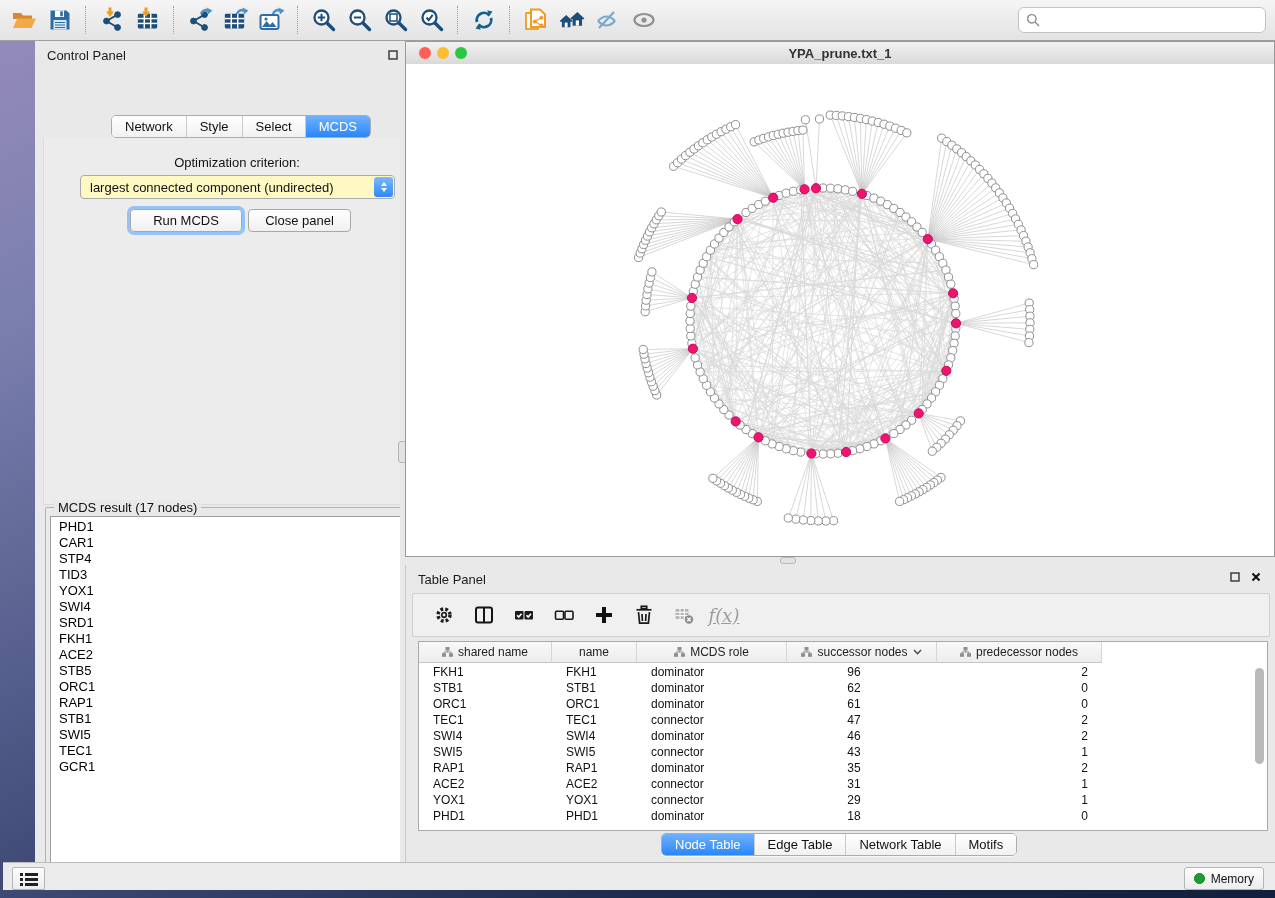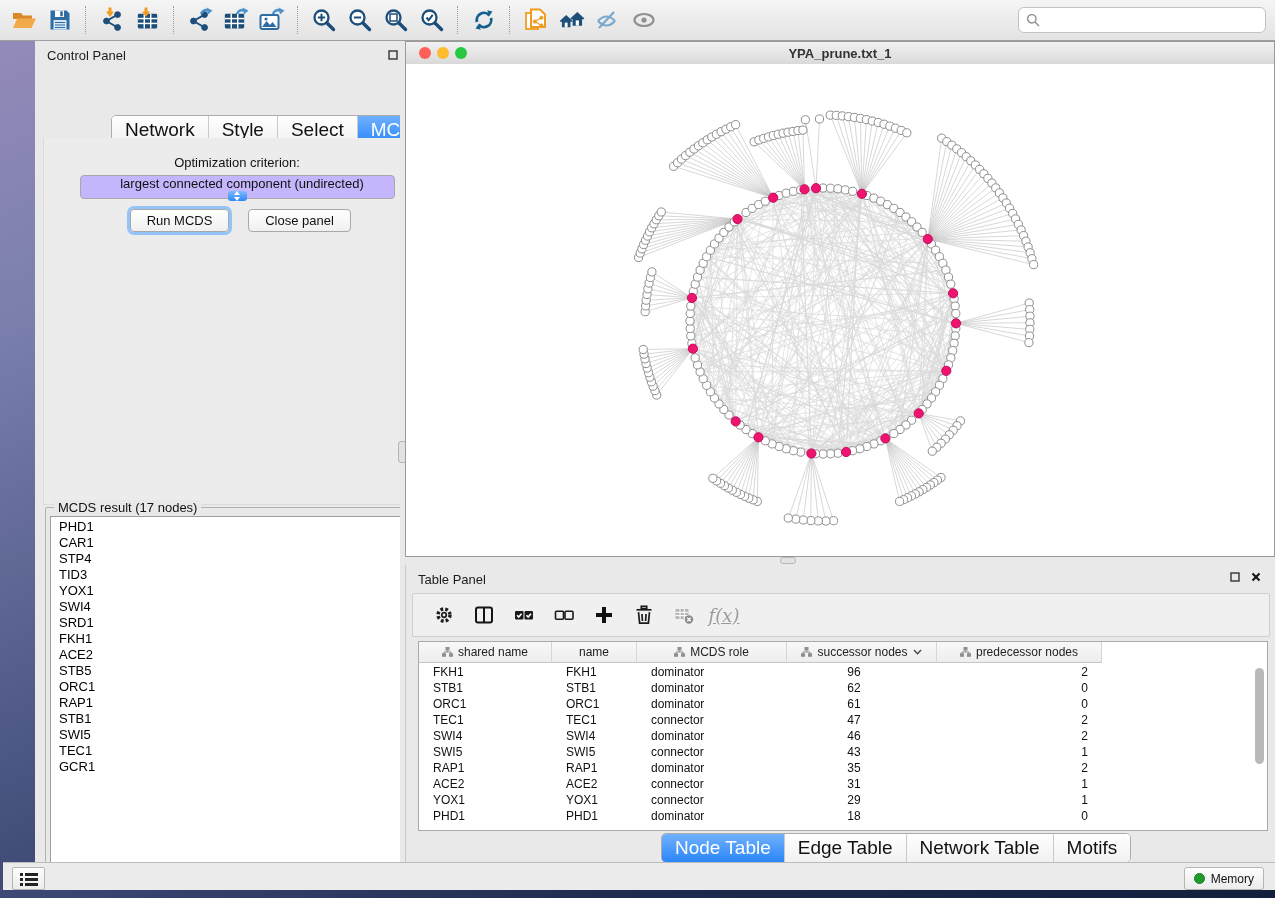--- a/index.html
+++ b/index.html
@@ -23,44 +23,44 @@
     background:#fff;border:1px solid #c3c3c3;border-radius:6px;
     display:flex;align-items:center;padding-left:7px;box-sizing:border-box;
   }
   #searchbox input{border:none;outline:none;flex:1;font-size:13px;font-family:"Liberation Sans",sans-serif;background:transparent;margin-left:5px;}
   
   #control-panel{left:3px;top:41px;width:402px;height:821px;background:#e9e9e9;margin-left:32px;}
   .panel-titlebar{position:absolute;left:0;top:0;right:0;height:26px;}
   .panel-title{position:absolute;left:12px;top:7px;font-size:13px;color:#1c1c1c;}
   .winbtn{position:absolute;top:8px;width:12px;height:12px;display:flex;align-items:center;justify-content:center;}
   .seg{display:inline-flex;border:1px solid #acacac;border-radius:5px;background:#fff;overflow:hidden;box-shadow:0 1px 0 rgba(255,255,255,.7);}
-  .seg .s{padding:3px 13px;font-size:19px;color:#111;background:linear-gradient(#ffffff,#f1f1f1);border-right:1px solid #c9c9c9;white-space:nowrap;}
+  .seg .s{padding:3px 13px;font-size:13px;color:#111;background:linear-gradient(#ffffff,#f1f1f1);border-right:1px solid #c9c9c9;white-space:nowrap;}
   .seg .s:last-child{border-right:none;}
   .seg .s.active{background:linear-gradient(#6fb1fe,#2b86f8);color:#fff;}
   #cp-tabs{left:76px;top:74px;}
   #cp-body{left:8px;top:97px;width:386px;height:366px;background:#ececec;border:1px solid #dcdcdc;border-top:none;}
   #opt-label{left:0;top:17px;width:386px;text-align:center;font-size:13px;color:#111;}
   #criterion-select{
-    left:36px;top:37px;width:315px;height:24px;background:#c4b5fd;border:1px solid #a9a9a9;border-radius:4px;
-    display:flex;align-items:center;box-sizing:border-box;flex-direction:column;
+    left:36px;top:37px;width:315px;height:24px;background:#fef9c3;border:1px solid #a9a9a9;border-radius:4px;
+    display:flex;align-items:center;box-sizing:border-box;
   }
   #criterion-select .val{flex:1;font-size:13px;padding-left:9px;color:#111;white-space:nowrap;}
   #criterion-select .stepper{
     width:19px;height:20px;margin-right:1px;border-radius:3px;
     background:linear-gradient(#7db9fe,#2f88f8);
     display:flex;flex-direction:column;align-items:center;justify-content:center;gap:2px;
   }
   .tri-up{width:0;height:0;border-left:3.5px solid transparent;border-right:3.5px solid transparent;border-bottom:4.5px solid #fff;}
   .tri-dn{width:0;height:0;border-left:3.5px solid transparent;border-right:3.5px solid transparent;border-top:4.5px solid #fff;}
   .pushbtn{
     position:absolute;height:23px;background:linear-gradient(#ffffff,#f0f0f0);
     border:1px solid #a8a8a8;border-radius:4px;font-size:13px;color:#111;
     display:flex;align-items:center;justify-content:center;box-sizing:border-box;
   }
-  #run-btn{left:86px;top:71px;width:99px;box-shadow:0 0 0 3px #92c3f9;}
+  #run-btn{left:86px;top:71px;width:112px;box-shadow:0 0 0 3px #92c3f9;}
   #closep-btn{left:204px;top:71px;width:103px;}
   #result-box{left:10px;top:466px;width:376px;height:372px;border:1px solid #b2b2b2;border-radius:2px;}
   #result-legend{position:absolute;left:8px;top:-8px;background:#e9e9e9;padding:0 4px;font-size:13px;color:#111;}
   #result-list{position:absolute;left:4px;top:8px;width:366px;height:358px;background:#fff;border:1px solid #9e9e9e;box-sizing:border-box;overflow:hidden;}
   #result-items{position:absolute;left:0;top:2px;right:14px;}
   #result-list .item{font-size:13px;line-height:16px;padding-left:8px;color:#000;}
   #result-scroll{position:absolute;right:0;top:0;width:13px;bottom:0;background:#f7f7f7;border-left:1px solid #e0e0e0;}
   
   #v-split{left:400px;top:41px;width:5px;height:821px;background:#e9e9e9;}
   #v-split .grip{position:absolute;left:-2px;top:400px;width:8px;height:20px;background:#e2e2e2;border:1px solid #b4b4b4;border-radius:3px;}

